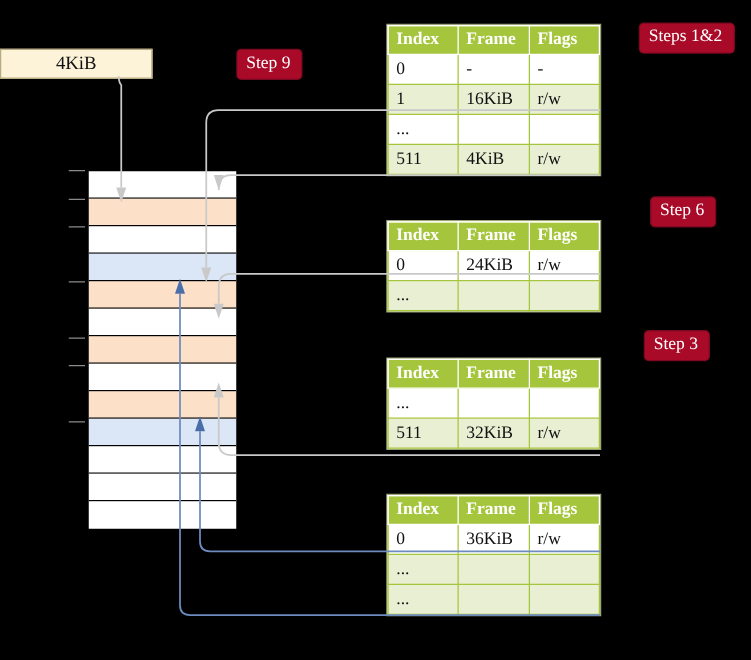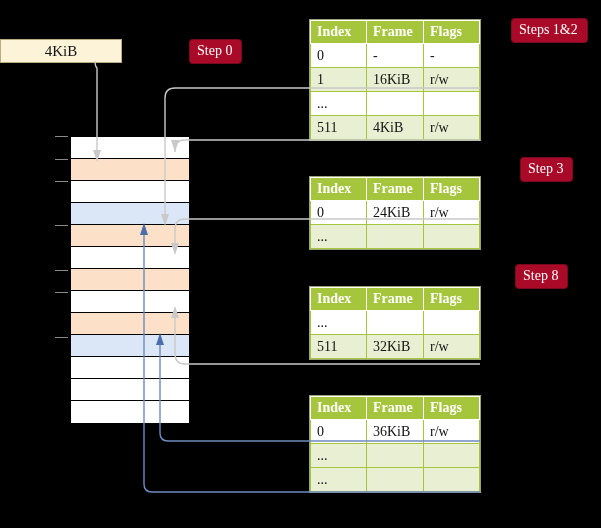--- a/index.html
+++ b/index.html
@@ -54,27 +54,27 @@
   .gw{fill:none;stroke:#c9c9c9;stroke-width:1.4;}
   .bw{fill:none;stroke:#6e8bbf;stroke-width:1.4;}
   .gfill{fill:#c9c9c9;}
   .bfill{fill:#4a6ea9;}
 </style>
 </head>
 <body>
 
 <div class="mem-box" id="vaddr-box" style="left:0px;top:39px;width:120px;height:22px;">4KiB</div>
 
-<div class="step-badge" style="left:190px;top:40px;">Step 0</div>
+<div class="step-badge" style="left:190px;top:40px;">Step 9</div>
 
 <div class="step-badge" style="left:512px;top:19px;">Steps 1&amp;2</div>
 
-<div class="step-badge" style="left:521px;top:158px;">Step 3</div>
-
-<div class="step-badge" style="left:516px;top:265px;">Step 8</div>
+<div class="step-badge" style="left:521px;top:158px;">Step 6</div>
+
+<div class="step-badge" style="left:516px;top:265px;">Step 3</div>
 
 <div class="tick" style="top:136px;"></div>
 <div class="tick" style="top:159px;"></div>
 <div class="tick" style="top:181px;"></div>
 <div class="tick" style="top:225px;"></div>
 <div class="tick" style="top:270px;"></div>
 <div class="tick" style="top:292px;"></div>
 <div class="tick" style="top:337px;"></div>
 
 <div id="mem-column">

